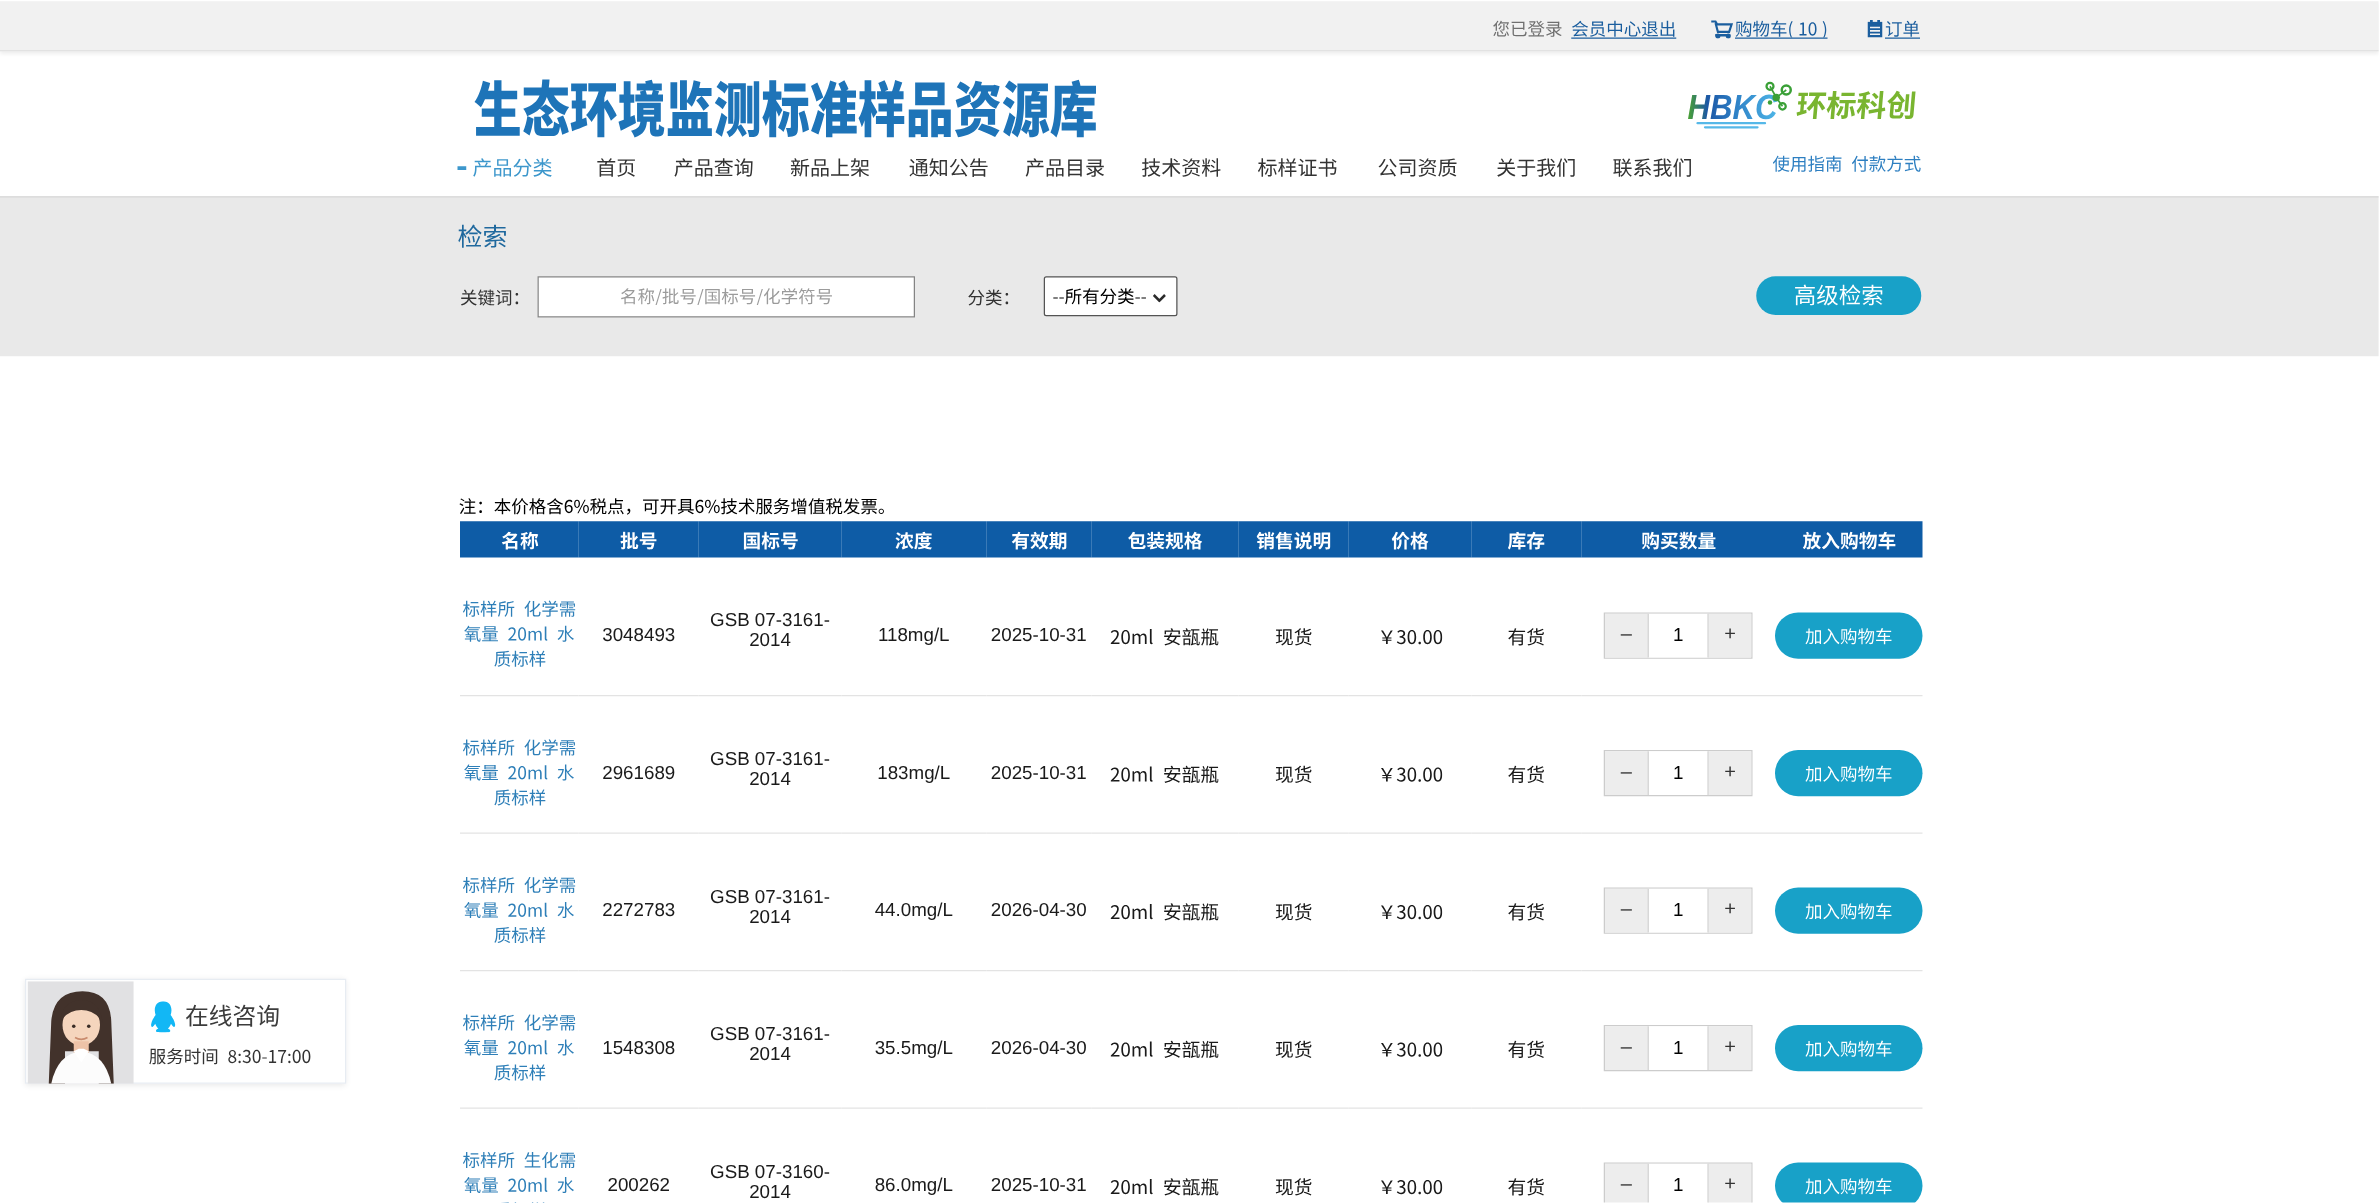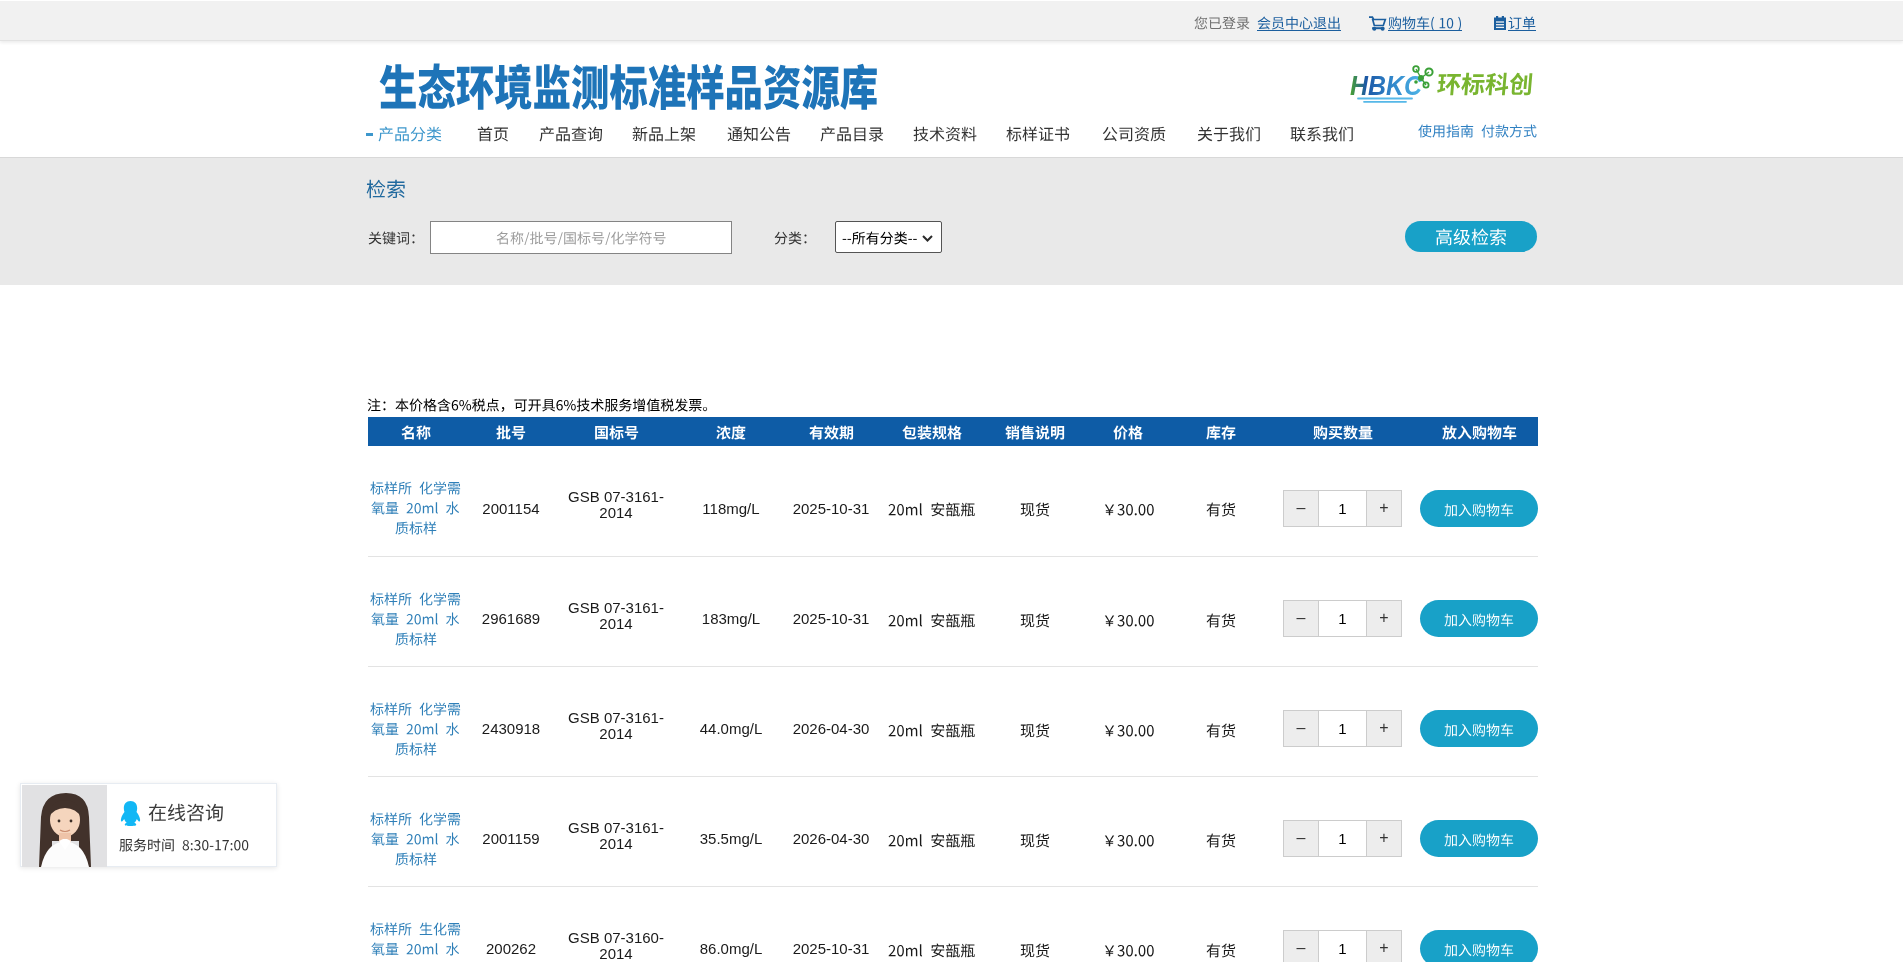--- a/index.html
+++ b/index.html
@@ -441,21 +441,21 @@
                 <use href="#g150" x="5320"></use>
               </g>
             </svg><br><svg width="42.0" height="14.0" viewBox="0 -880 3000 1000" preserveAspectRatio="none">
               <g transform="scale(1,-1)" fill="#2e7fb8">
                 <use href="#g61"></use>
                 <use href="#g56" x="1000"></use>
                 <use href="#g57" x="2000"></use>
               </g>
             </svg></div>
         </td>
-        <td>2001154</td>
+        <td>3048493</td>
         <td style="line-height:16px;position:relative;top:-3px">GSB 07-3161-<br>2014</td>
         <td>118mg/L</td>
         <td>2025-10-31</td>
         <td><svg width="87.3" height="15.0" viewBox="0 -880 5820 1000" preserveAspectRatio="none">
             <g transform="scale(1,-1)" fill="#1a1a1a">
               <use href="#g147"></use>
               <use href="#g15" x="555"></use>
               <use href="#g148" x="1110"></use>
               <use href="#g149" x="2036"></use>
               <use href="#g151" x="2820"></use>
@@ -595,21 +595,21 @@
                 <use href="#g150" x="5320"></use>
               </g>
             </svg><br><svg width="42.0" height="14.0" viewBox="0 -880 3000 1000" preserveAspectRatio="none">
               <g transform="scale(1,-1)" fill="#2e7fb8">
                 <use href="#g61"></use>
                 <use href="#g56" x="1000"></use>
                 <use href="#g57" x="2000"></use>
               </g>
             </svg></div>
         </td>
-        <td>2430918</td>
+        <td>2272783</td>
         <td style="line-height:16px;position:relative;top:-3px">GSB 07-3161-<br>2014</td>
         <td>44.0mg/L</td>
         <td>2026-04-30</td>
         <td><svg width="87.3" height="15.0" viewBox="0 -880 5820 1000" preserveAspectRatio="none">
             <g transform="scale(1,-1)" fill="#1a1a1a">
               <use href="#g147"></use>
               <use href="#g15" x="555"></use>
               <use href="#g148" x="1110"></use>
               <use href="#g149" x="2036"></use>
               <use href="#g151" x="2820"></use>
@@ -672,21 +672,21 @@
                 <use href="#g150" x="5320"></use>
               </g>
             </svg><br><svg width="42.0" height="14.0" viewBox="0 -880 3000 1000" preserveAspectRatio="none">
               <g transform="scale(1,-1)" fill="#2e7fb8">
                 <use href="#g61"></use>
                 <use href="#g56" x="1000"></use>
                 <use href="#g57" x="2000"></use>
               </g>
             </svg></div>
         </td>
-        <td>2001159</td>
+        <td>1548308</td>
         <td style="line-height:16px;position:relative;top:-3px">GSB 07-3161-<br>2014</td>
         <td>35.5mg/L</td>
         <td>2026-04-30</td>
         <td><svg width="87.3" height="15.0" viewBox="0 -880 5820 1000" preserveAspectRatio="none">
             <g transform="scale(1,-1)" fill="#1a1a1a">
               <use href="#g147"></use>
               <use href="#g15" x="555"></use>
               <use href="#g148" x="1110"></use>
               <use href="#g149" x="2036"></use>
               <use href="#g151" x="2820"></use>

